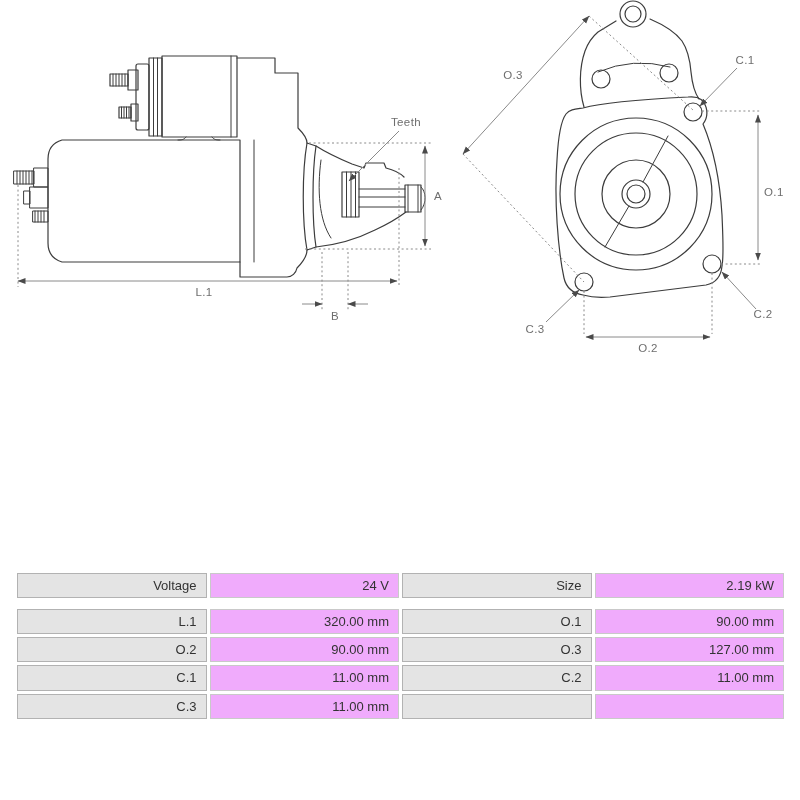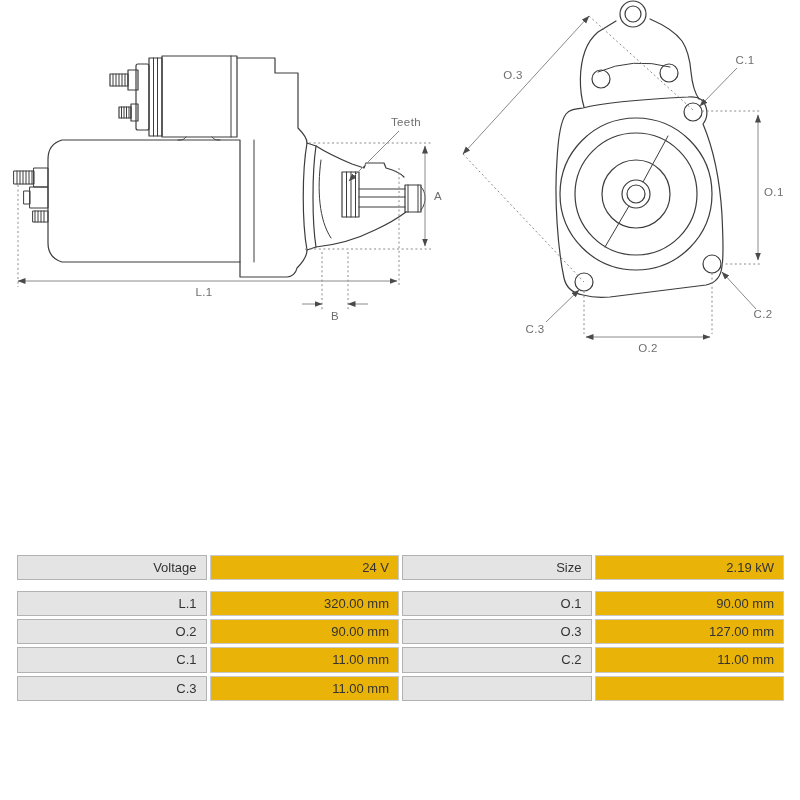--- a/index.html
+++ b/index.html
@@ -4,26 +4,26 @@
 <style>
   html,body{margin:0;padding:0;background:#fff;}
   body{width:800px;height:800px;position:relative;font-family:"Liberation Sans",sans-serif;}
   .drawing-wrap{position:absolute;left:0;top:0;width:800px;height:548px;}
   svg{display:block;}
   .outline{stroke:#3c3c3c;stroke-width:1.2;fill:none;stroke-linejoin:round;stroke-linecap:round;}
   .thin{stroke-width:1;}
   .dim{stroke:#8a8a8a;stroke-width:1;fill:none;}
   .dot{stroke:#8a8a8a;stroke-width:1;fill:none;stroke-dasharray:2 2.6;}
   .dimlabel{fill:#6e6e6e;font-size:11.5px;letter-spacing:.4px;}
-  .spec-area{position:absolute;left:14px;top:552px;width:773px;}
+  .spec-area{position:absolute;left:14px;top:570px;width:773px;}
   table.spec{width:100%;border-collapse:separate;border-spacing:3px;table-layout:fixed;}
   table.spec + table.spec{margin-top:5px;}
   td{font-size:13px;color:#333;padding:3px 9px;text-align:right;vertical-align:middle;line-height:1.32;}
   td.lbl{background:#e4e4e4;border:1px solid #b2b2b2;}
-  td.val{background:#eab308;border:1px solid #c9c9c9;}
+  td.val{background:#f0abfc;border:1px solid #c9c9c9;}
 </style>
 </head>
 <body>
 
 <div class="drawing-wrap">
 <svg width="800" height="548" viewBox="0 0 800 548">
   <defs>
     <marker id="arr" markerWidth="9" markerHeight="8" refX="7.5" refY="3" orient="auto-start-reverse" markerUnits="userSpaceOnUse">
       <path d="M0,0 L8,3 L0,6 Z" fill="#4a4a4a"></path>
     </marker>

